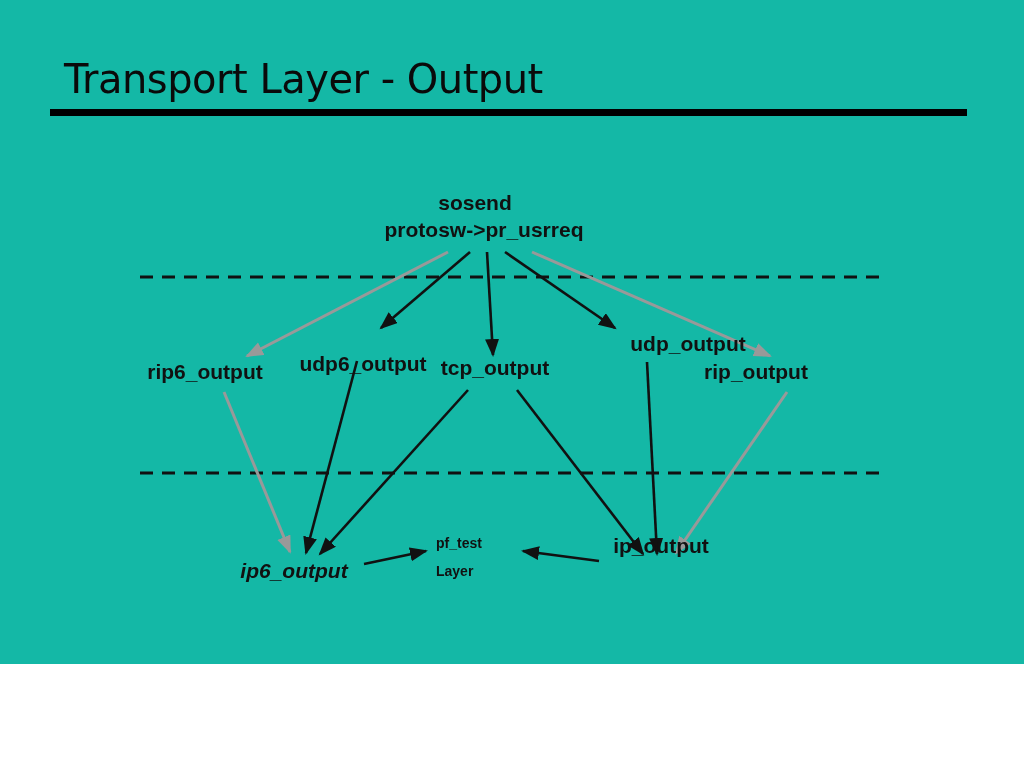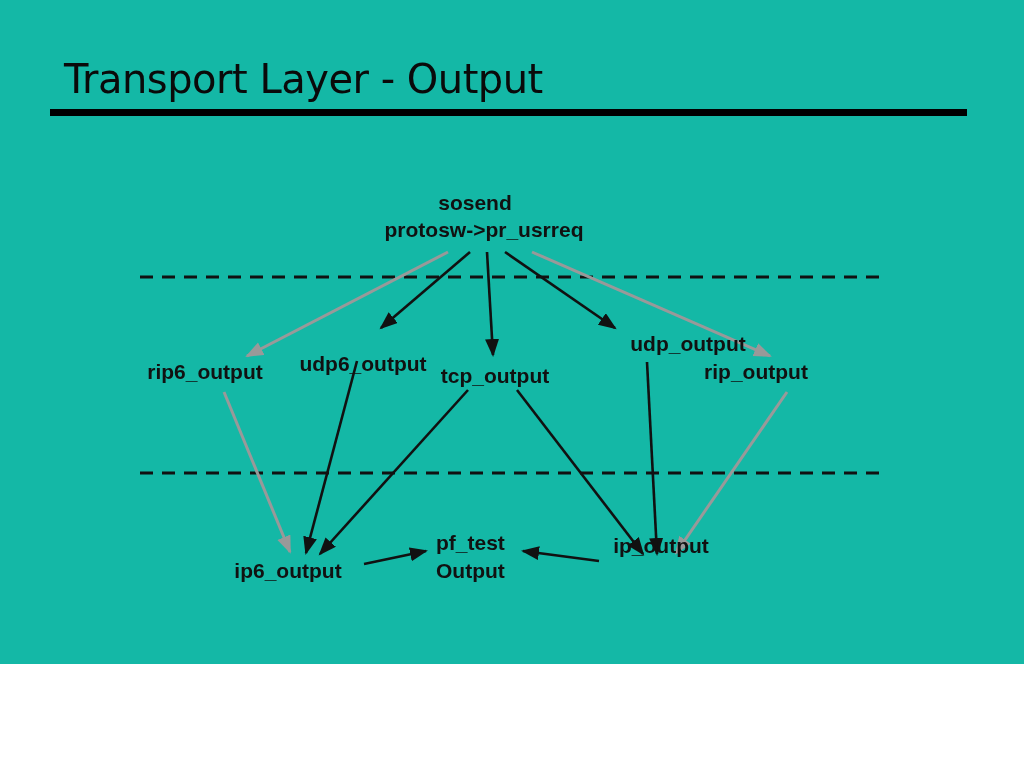--- a/index.html
+++ b/index.html
@@ -54,21 +54,21 @@
     color: #111111;
     white-space: nowrap;
   }
   .node.centered {
     transform: translateX(-50%);
   }
   .node-stack {
     position: absolute;
     font-family: "Liberation Sans", sans-serif;
     font-weight: 700;
-    font-size: 21px;
+    font-size: 14px;
     line-height: 28px;
     color: #111111;
     white-space: nowrap;
   }
 </style>
 </head>
 <body>
 
 <div class="slide">
 
@@ -102,23 +102,23 @@
         <line x1="599" y1="561" x2="523" y2="551" stroke="#111111" stroke-width="2.6" marker-end="url(#arrow-black)"></line>
       </g>
   </svg>
 
   <div class="node centered" style="left:475px; top:191px;">sosend</div>
   <div class="node centered" style="left:484px; top:218px;">protosw-&gt;pr_usrreq</div>
 
   <div class="node centered" style="left:363px; top:352px;">udp6_output</div>
   <div class="node centered" style="left:640px; top:332px;margin-left:48px;">udp_output</div>
   <div class="node centered" style="left:205px; top:360px;">rip6_output</div>
-  <div class="node centered" style="left:495px; top:364px;">tcp_output</div>
+  <div class="node centered" style="left:495px; top:356px;">tcp_output</div>
   <div class="node centered" style="left:756px; top:360px;">rip_output</div>
 
-  <div class="node centered" style="left:288px; top:559px;">ip6_output</div>
+  <div class="node centered" style="left:294px; top:559px;font-style:italic;">ip6_output</div>
   <div class="node-stack" style="left:436px; top:529px;">
     <div>pf_test</div>
-    <div>Output</div>
+    <div>Layer</div>
   </div>
   <div class="node centered" style="left:661px; top:534px;">ip_output</div>
 
 </div>
 
 </body></html>

